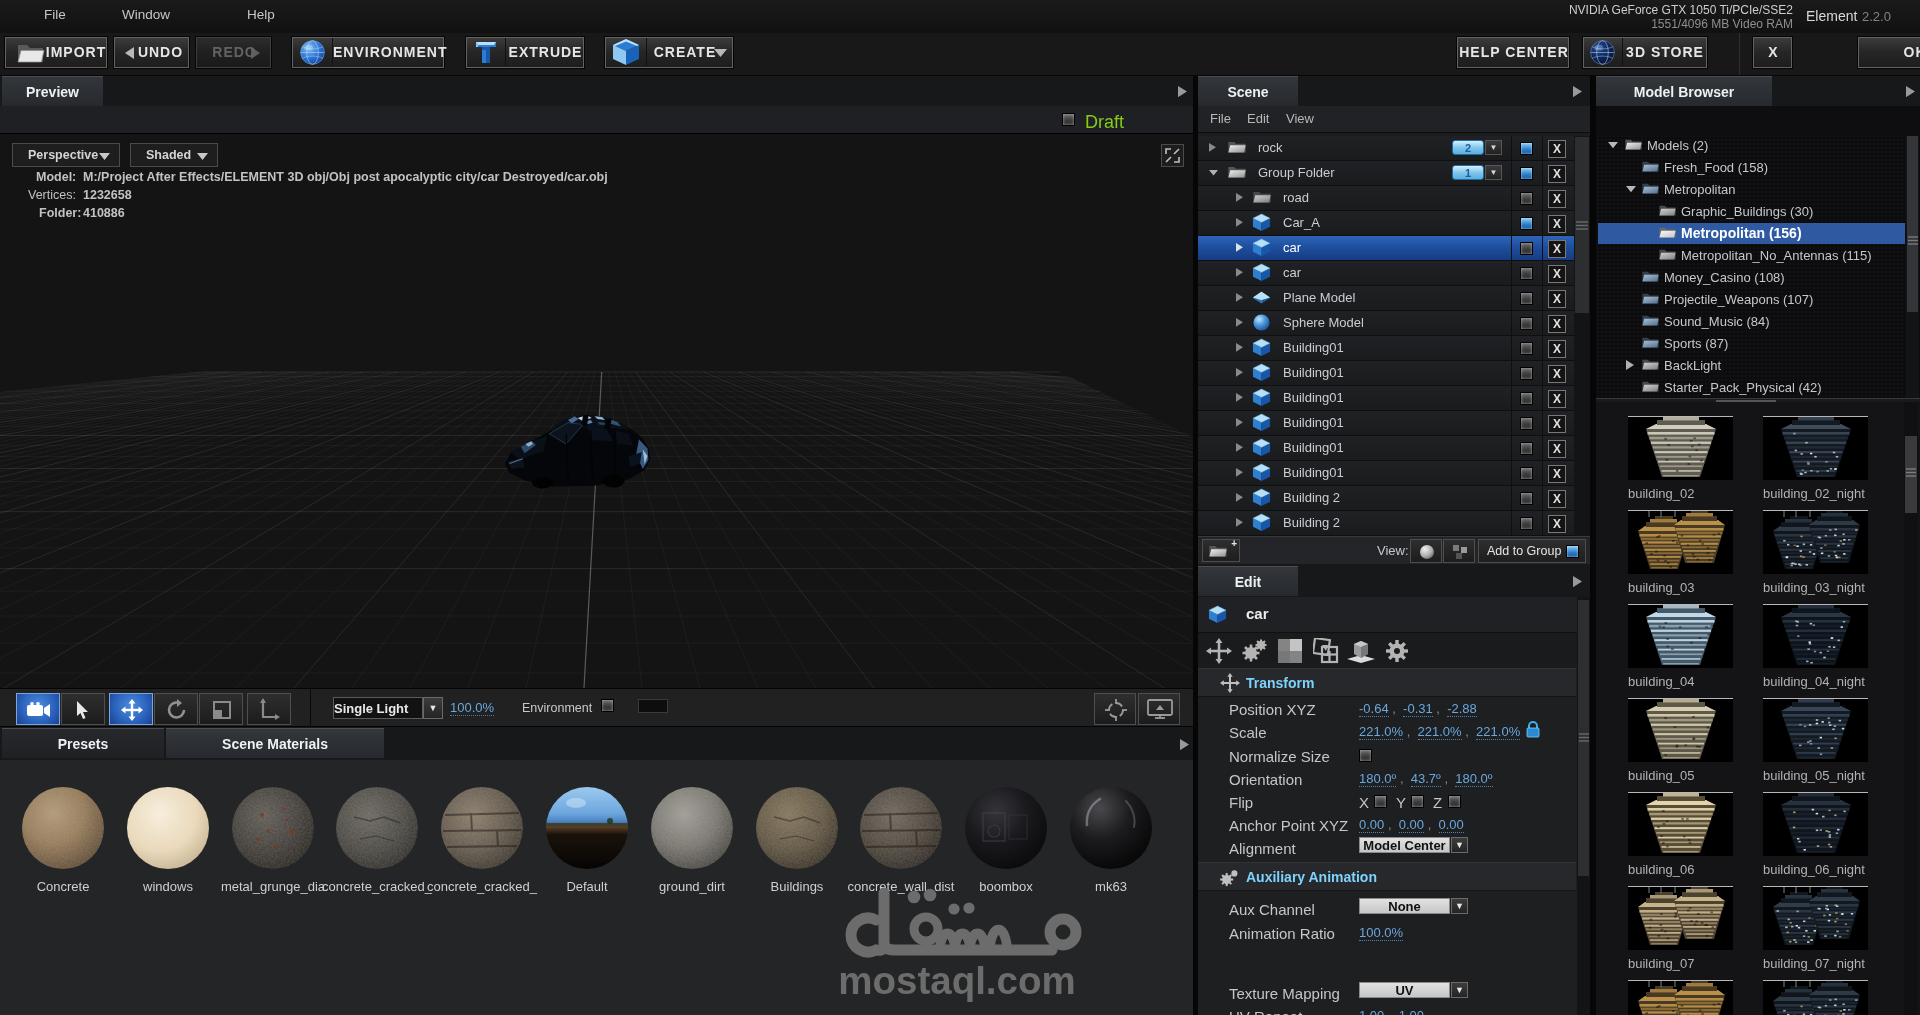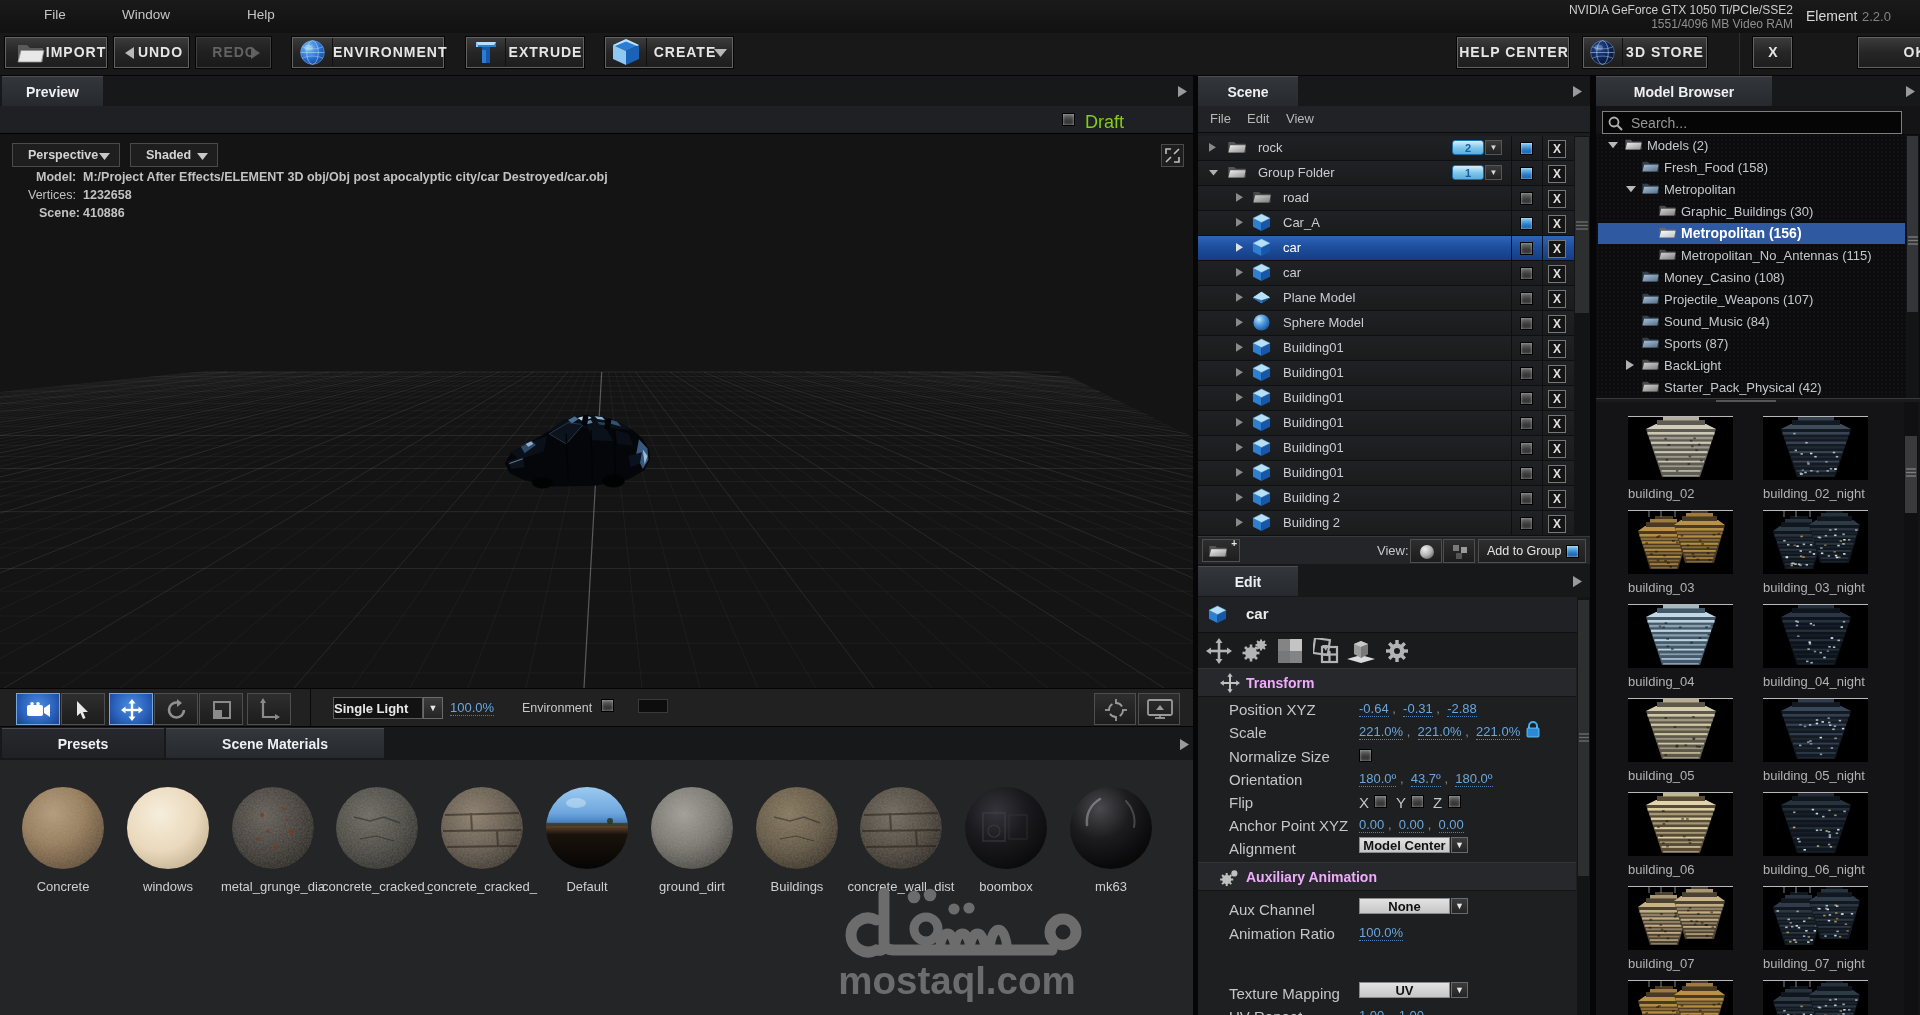--- a/index.html
+++ b/index.html
@@ -26,21 +26,21 @@
 .eval { position:absolute; font-size:13px; color:#6ba7dd; }
 .eval span.v { border-bottom:1px dotted #4e82b4; }
 .eval span.c { color:#8a8a8a; border:none; }
 .drop { position:absolute; width:91px; height:16px; background:linear-gradient(#e2e2e2,#c6c6c6);
   border:1px solid #8a8a8a; color:#101010; font-weight:bold; font-size:13px; text-align:center; line-height:15px; }
 .dcar { position:absolute; width:17px; height:16px; background:linear-gradient(#3c3c3c,#242424);
   border:1px solid #6a6a6a; color:#e8e8e8; font-size:9px; text-align:center; line-height:15px; }
 .srow { position:absolute; left:0; width:376px; height:25px; background:linear-gradient(#202124,#1a1b1d);
   border-bottom:1px solid #0e0f11; }
 .sechdr { position:absolute; left:0; width:378px; height:29px; background:#26282b; border-top:1px solid #333;
-  border-bottom:1px solid #141414; color:#f0abfc; font-weight:bold; font-size:14px; }
+  border-bottom:1px solid #141414; color:#7dd3fc; font-weight:bold; font-size:14px; }
 .vbtn { position:absolute; border:1px solid #4e4e4e; background:linear-gradient(#2e2e2e,#1c1c1c); }
 .vbtn.act { background:radial-gradient(circle at 50% 40%, #4e8ce0 0%, #2a62bc 60%, #1c418c 100%); border-color:#7aa6e0; }
 </style></head><body>
 <div id="root">
 <div style="position:absolute;left:0;top:0;width:1920px;height:33px;background:linear-gradient(#1a1a1a,#111)">
       <span style="position:absolute;left:44px;top:7px;color:#c6c6c6;font-size:13.5px">File</span>
       <span style="position:absolute;left:122px;top:7px;color:#c6c6c6;font-size:13.5px">Window</span>
       <span style="position:absolute;left:247px;top:7px;color:#c6c6c6;font-size:13.5px">Help</span>
       <div style="position:absolute;right:127px;top:3px;width:400px;text-align:right;color:#cdcdcd;font-size:12px">NVIDIA GeForce GTX 1050 Ti/PCIe/SSE2</div>
       <div style="position:absolute;right:127px;top:17px;width:400px;text-align:right;color:#8f8f8f;font-size:12px">1551/4096 MB Video RAM</div>
@@ -346,21 +346,21 @@
       <div style="position:absolute;left:1161px;top:68px;width:23px;height:23px;border:1px solid #4a4a4a;background:#1e1e1e">
         <svg width="15" height="15" viewBox="0 0 15 15" style="position:absolute;left:3px;top:3px" xmlns="http://www.w3.org/2000/svg">
           <path d="M1,6 L1,1 L6,1 M9,14 L14,14 L14,9" fill="none" stroke="#c0c0c0" stroke-width="1.6"></path>
           <path d="M14,1 L9,6 M1,14 L6,9" stroke="#c0c0c0" stroke-width="1.6"></path>
         </svg>
       </div>
       <span style="position:absolute;left:36px;top:94px;color:#c2c2c2;font-size:12.5px;font-weight:bold">Model:</span>
       <span style="position:absolute;left:83px;top:94px;color:#c2c2c2;font-size:12.5px;font-weight:bold">M:/Project After Effects/ELEMENT 3D obj/Obj post apocalyptic city/car Destroyed/car.obj</span>
       <span style="position:absolute;left:28px;top:112px;color:#c2c2c2;font-size:12.5px;font-weight:normal">Vertices:</span>
       <span style="position:absolute;left:83px;top:112px;color:#c2c2c2;font-size:12.5px;font-weight:bold">1232658</span>
-      <span style="position:absolute;left:39px;top:130px;color:#c2c2c2;font-size:12.5px;font-weight:bold">Scene:</span>
+      <span style="position:absolute;left:39px;top:130px;color:#c2c2c2;font-size:12.5px;font-weight:bold">Folder:</span>
       <span style="position:absolute;left:83px;top:130px;color:#c2c2c2;font-size:12.5px;font-weight:bold">410886</span>
       <div style="position:absolute;left:0;top:612px;width:1193px;height:39px;background:#212121;border-top:1px solid #050505;border-bottom:1px solid #050505">
         <div class="vbtn act" style="left:16px;top:4px;width:44px;height:32px">
           <svg width="24" height="16" viewBox="0 0 24 16" style="position:absolute;left:10px;top:8px" xmlns="http://www.w3.org/2000/svg">
             <rect x="0" y="3" width="16" height="11" rx="2" fill="#fff"></rect>
             <polygon points="17,6 23,2 23,15 17,11" fill="#fff"></polygon>
             <circle cx="5" cy="1.8" r="1.8" fill="#fff"></circle>
             <circle cx="11" cy="1.8" r="1.8" fill="#fff"></circle>
           </svg>
         </div>
@@ -1066,29 +1066,20 @@
           </g>
         </svg>
       </div>
     </div>
     <div style="position:absolute;left:1596px;top:76px;width:324px;height:939px;background:#0e0e10">
       <div style="position:absolute;left:0;top:0;width:324px;height:30px;background:#17181a"></div>
       <div class="tab" style="left:0;top:0;width:176px;line-height:30px">Model Browser</div>
       <svg width="9" height="11" style="position:absolute;left:310px;top:10px" xmlns="http://www.w3.org/2000/svg">
         <polygon points="0,0 9,5.6 0,11.2" fill="#9a9a9a"></polygon>
       </svg>
-      <div style="position:absolute;left:0;top:30px;width:324px;height:28px;background:#141417">
-        <div style="position:absolute;left:6px;top:5px;width:300px;height:23px;background:#050505;border:1px solid #7e7e7e">
-          <svg width="15" height="15" style="position:absolute;left:5px;top:4px" xmlns="http://www.w3.org/2000/svg">
-            <circle cx="6" cy="6" r="4.5" fill="none" stroke="#b0b0b0" stroke-width="1.8"></circle>
-            <line x1="9.5" y1="9.5" x2="14" y2="14" stroke="#b0b0b0" stroke-width="2"></line>
-          </svg>
-          <span style="position:absolute;left:28px;top:3px;color:#989898;font-size:14px">Search...</span>
-        </div>
-      </div>
       <div style="position:absolute;left:0;top:58px;width:324px;height:264px;background:#0c0c0e;background-image:radial-gradient(circle, rgba(255,255,255,0.028) 0.8px, transparent 0.9px);background-size:4px 4px">
         <div style="position:absolute;left:2px;top:1px;width:307px;height:21px;">
           <svg width="10" height="6" style="position:absolute;left:10px;top:7px" xmlns="http://www.w3.org/2000/svg">
             <polygon points="0,0 10,0 5.0,6.2" fill="#b8b8b8"></polygon>
           </svg>
           <svg width="19" height="14" viewBox="0 0 20 15.6" style="position:absolute;left:26px;top:2px" xmlns="http://www.w3.org/2000/svg">
 <path d="M1,3 L7,3 L9,5 L19,5 L19,14 L1,14 Z" fill="#555555"></path>
 <defs>
               <linearGradient id="fg26x2gray" x1="0" y1="0" x2="0.8" y2="1">
 <stop offset="0" stop-color="#f0f0f0"></stop>

